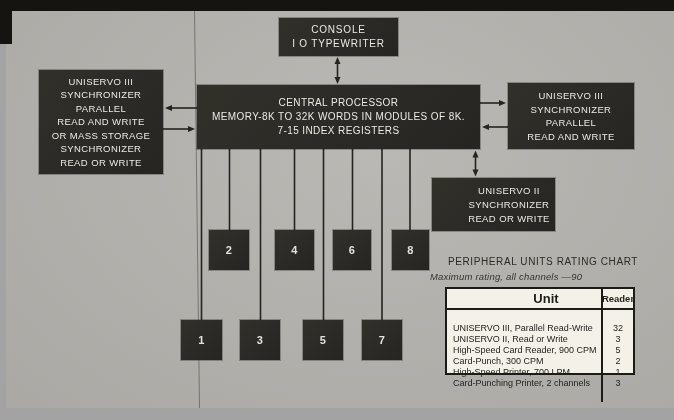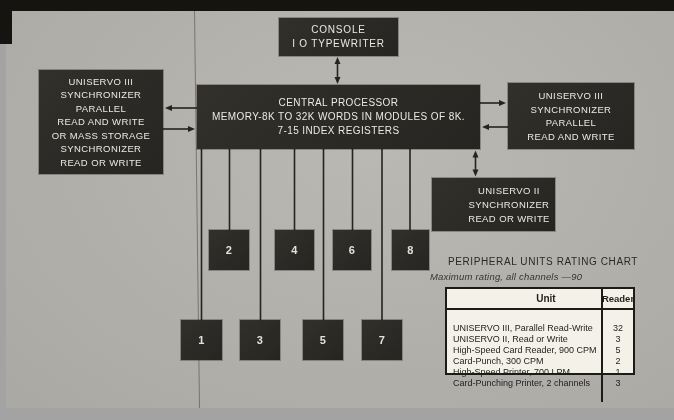--- a/index.html
+++ b/index.html
@@ -49,21 +49,21 @@
   }
   .rtable{
     position:absolute;left:445px;top:287px;width:190px;height:88px;
     background:#f3f1e8;border:2px solid #1c1b17;box-sizing:border-box;
     color:#1f1e1a;display:flex;flex-direction:column;
   }
   .rt-head{display:flex;border-bottom:2px solid #1c1b17;height:19px;flex:none;}
   .rt-body{flex:1;display:flex;}
   .rt-unit-col{flex:1;display:flex;flex-direction:column;justify-content:center;padding:10px 0;}
   .rt-rate-col{width:32px;flex:none;border-left:2px solid #1c1b17;display:flex;flex-direction:column;justify-content:center;text-align:center;padding:13px 0;box-sizing:border-box;}
-  .rt-head .hu{flex:1;display:flex;align-items:center;justify-content:center;font-weight:bold;font-size:10px;margin-left:44px;}
+  .rt-head .hu{flex:1;display:flex;align-items:center;justify-content:center;font-weight:bold;font-size:13px;margin-left:44px;}
   .rt-head .hr{width:32px;flex:none;border-left:2px solid #1c1b17;display:flex;align-items:center;justify-content:center;font-weight:bold;font-size:9.5px;box-sizing:border-box;}
   .rt-cell{font-size:9px;line-height:11px;padding-left:6px;white-space:nowrap;}
   .rt-rate{font-size:9px;line-height:11px;}
 </style>
 </head>
 <body>
 
 <div class="stage">
 
   <div class="photo"></div>

